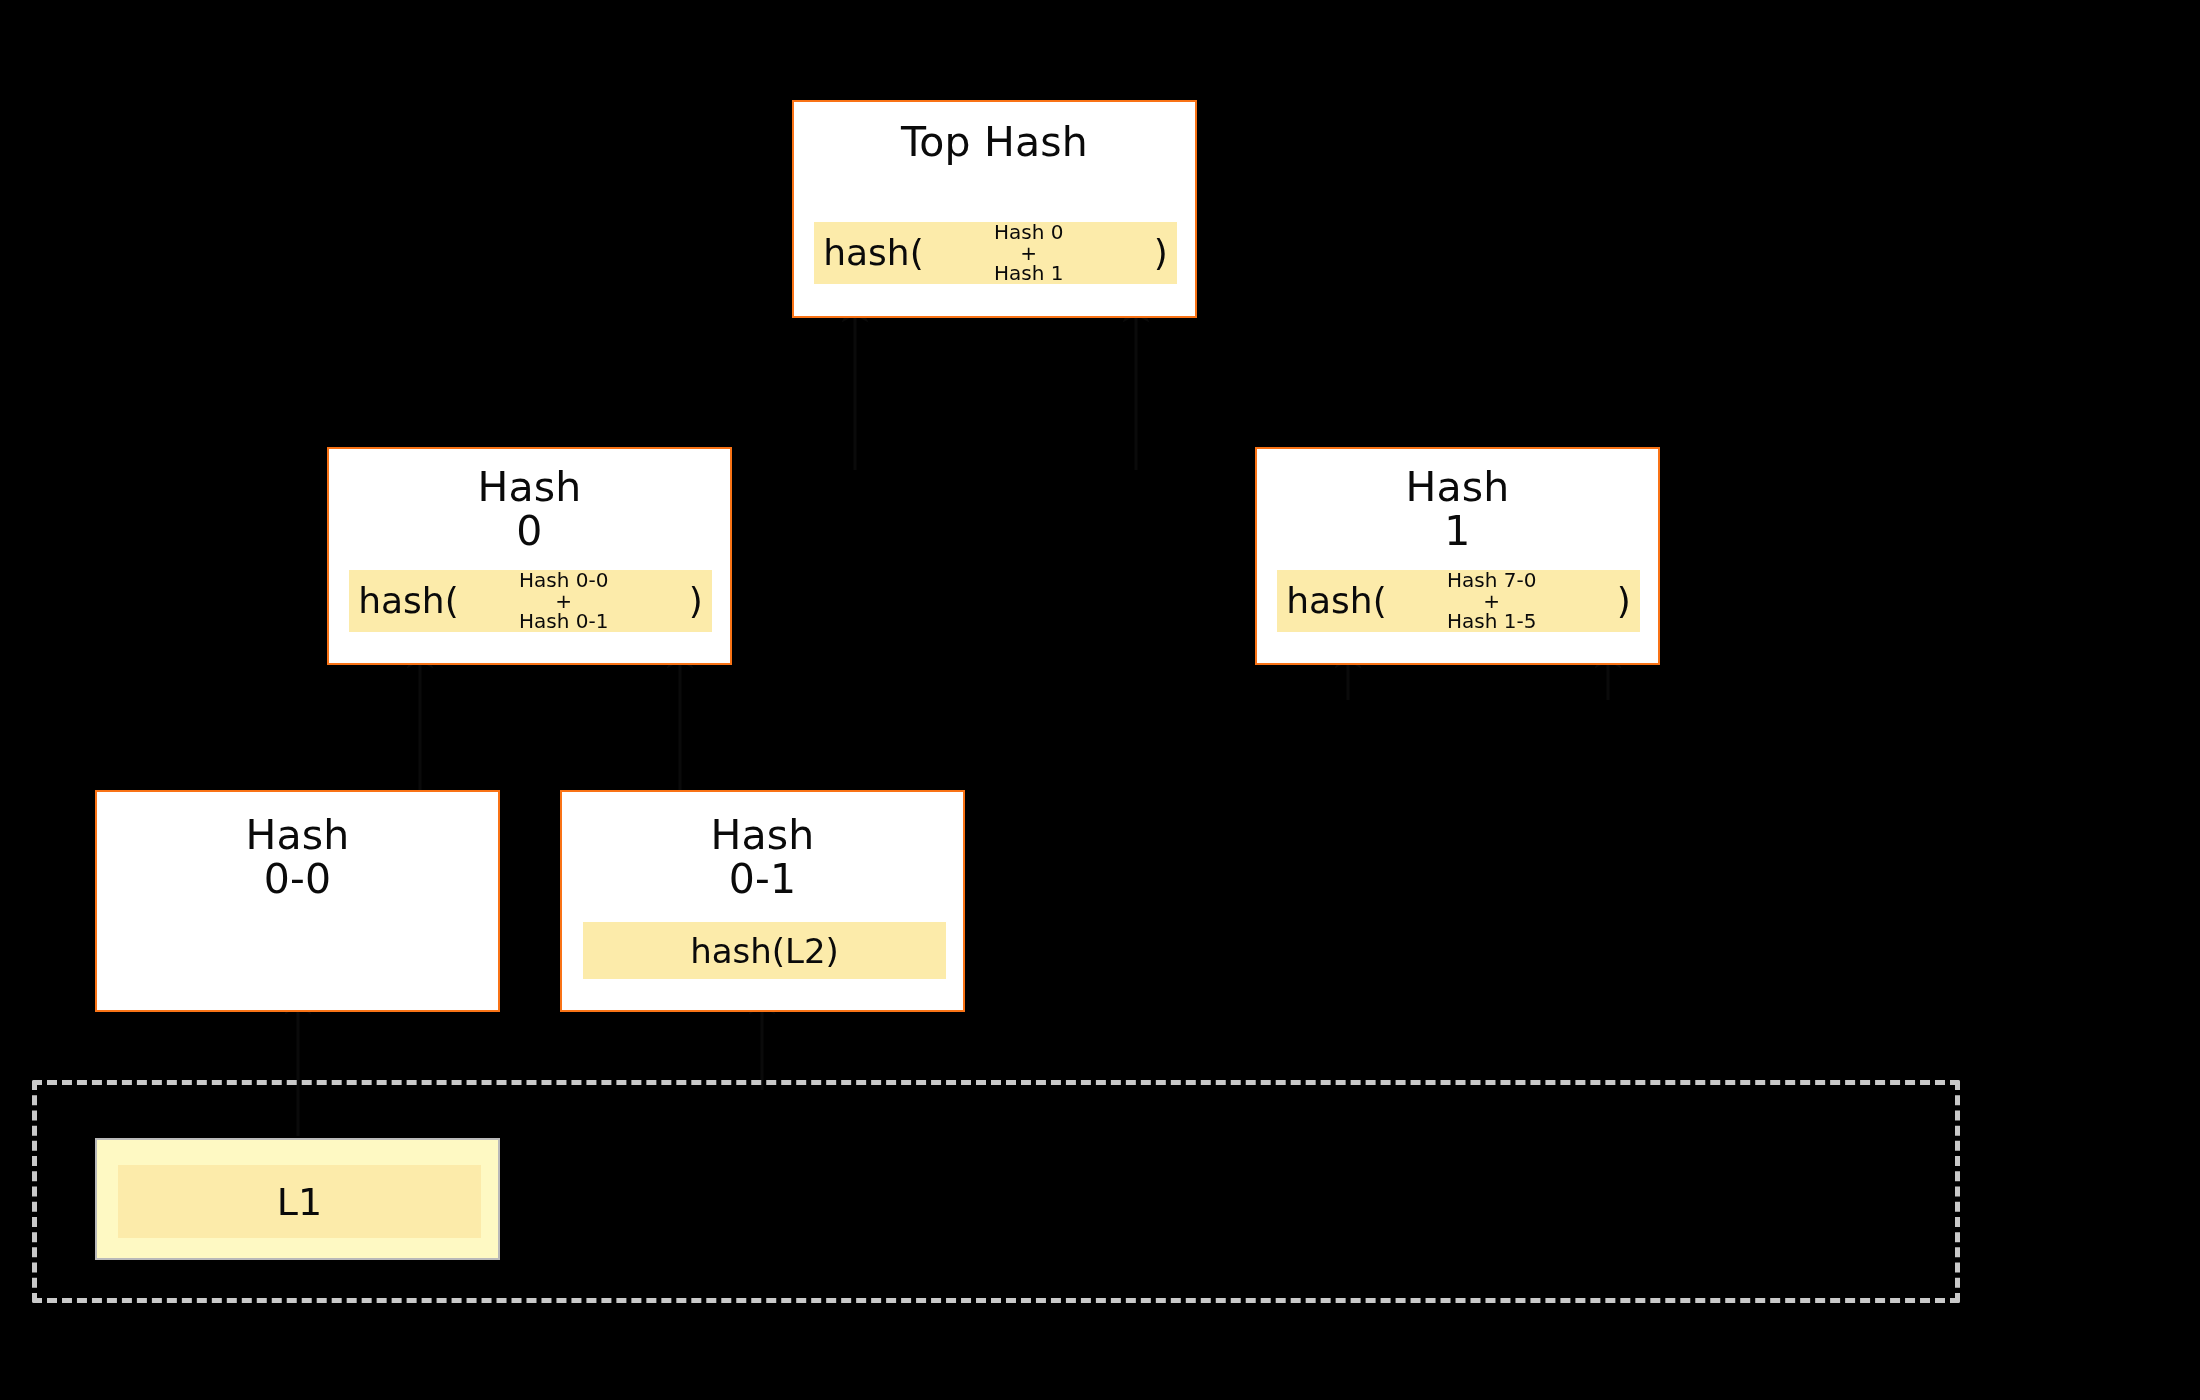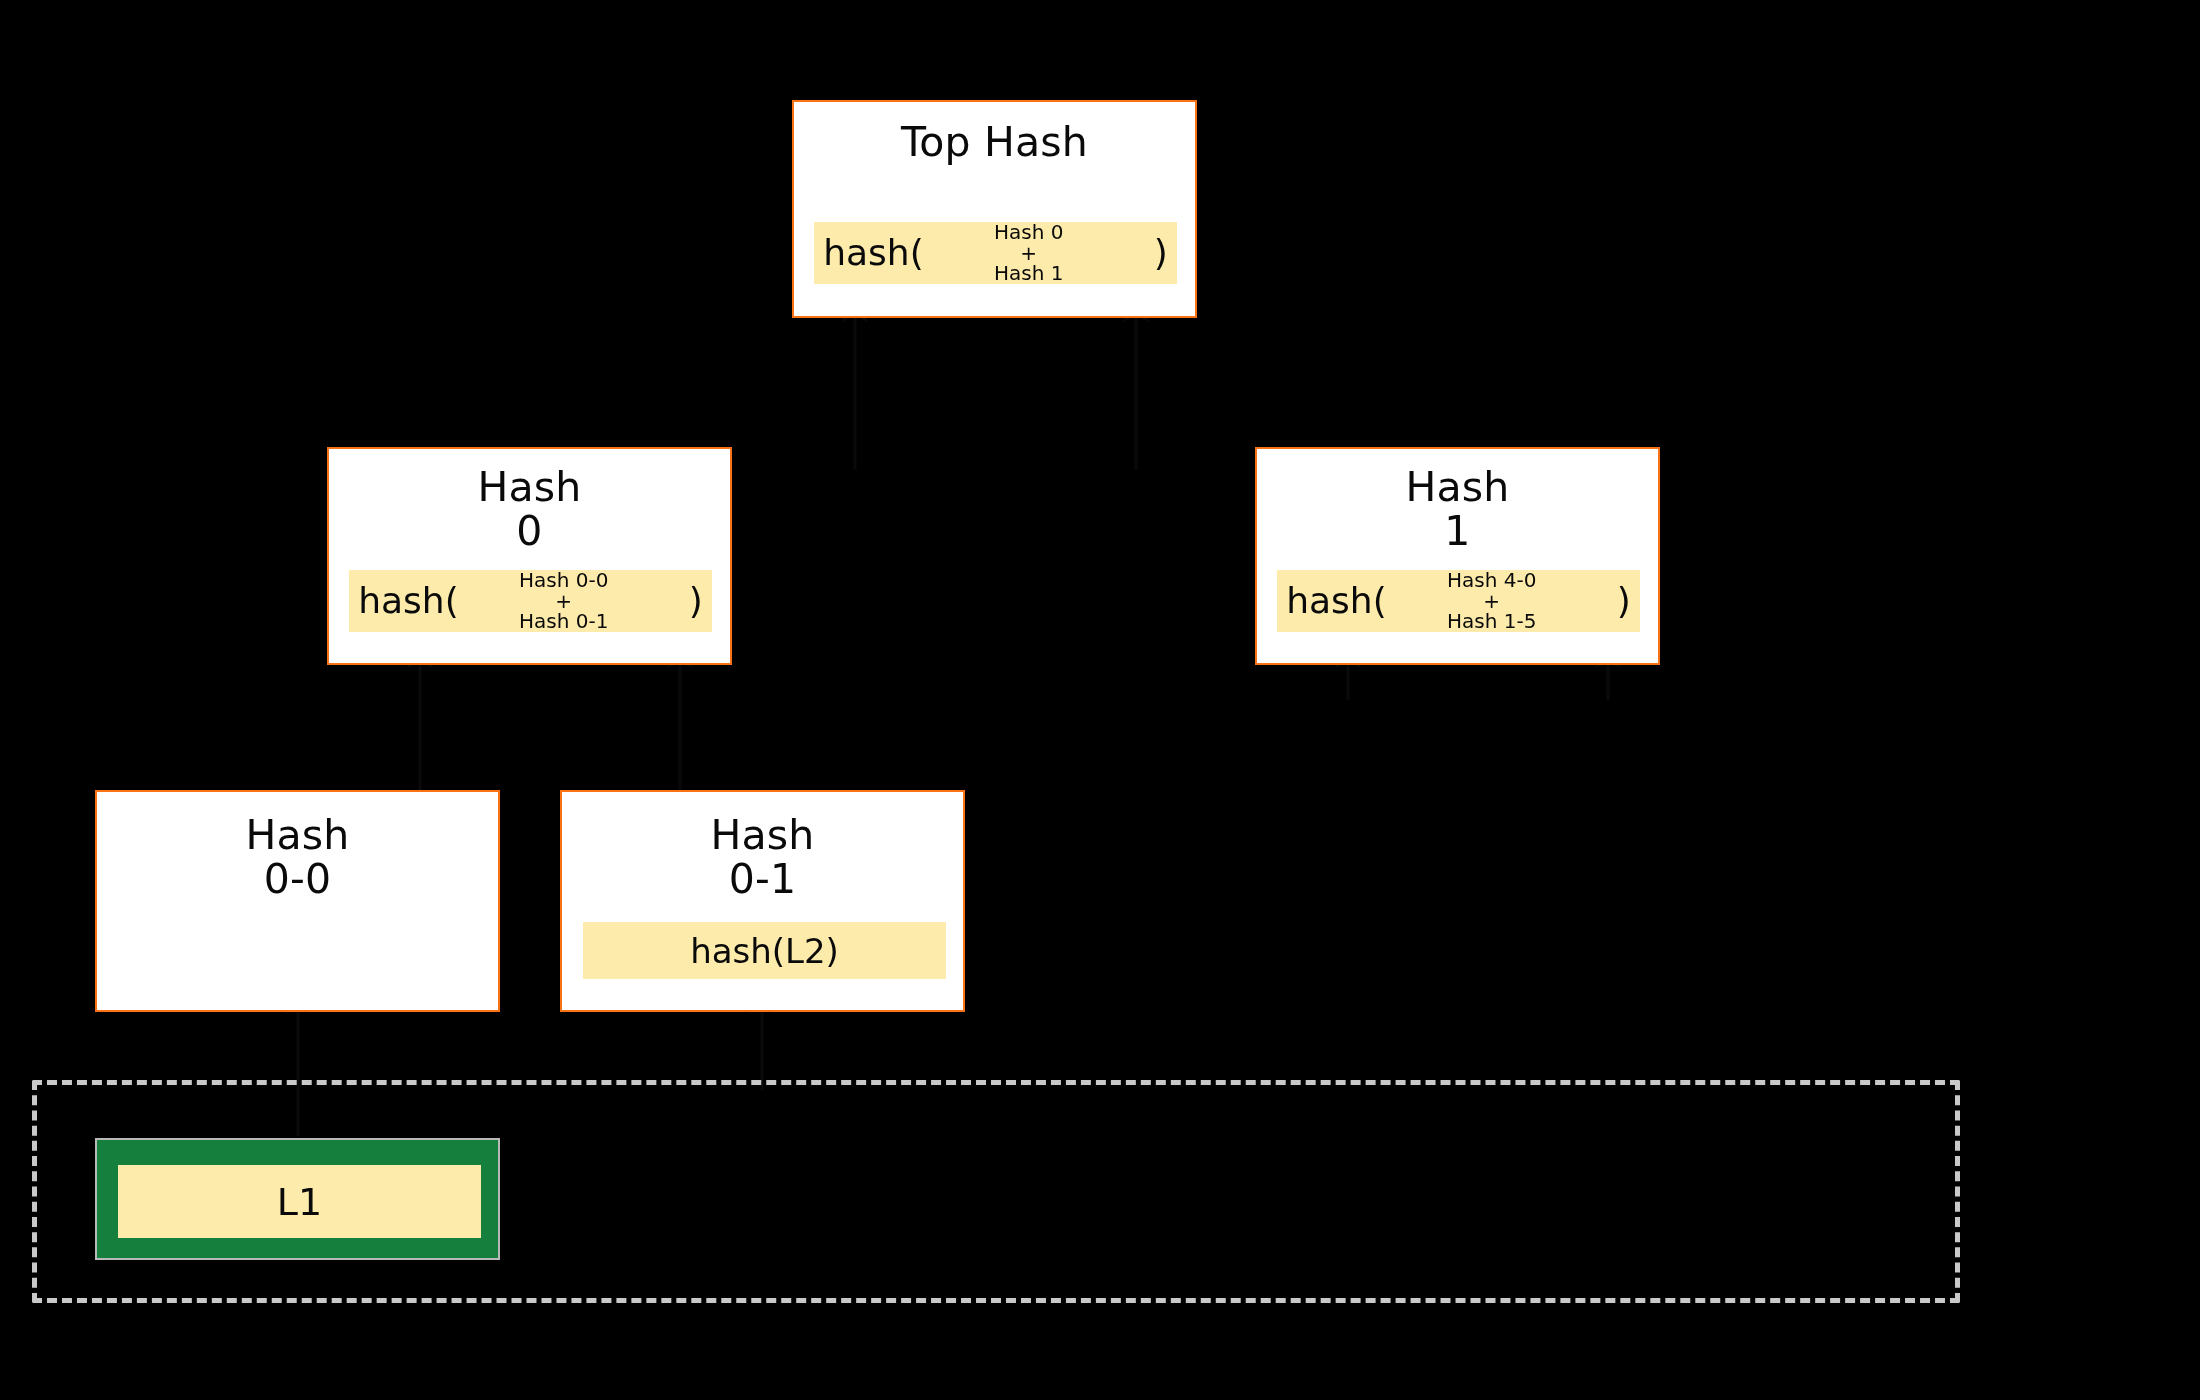--- a/index.html
+++ b/index.html
@@ -137,21 +137,21 @@
     border-radius: 2px;
   }
 
   
   #data-l1 {
     position: absolute;
     left: 95px;
     top: 1138px;
     width: 405px;
     height: 122px;
-    background: #15803d;
+    background: #fef9c3;
     border: 2px solid #b9b9b9;
     box-sizing: border-box;
   }
   #data-l1 .hl {
     position: absolute;
     left: 21px;
     top: 25px;
     width: 363px;
     height: 73px;
     font-size: 38px;
@@ -232,21 +232,21 @@
   </div>
 
   <div class="node lvl1" id="hash-1">
     <div class="node-title">Hash
 1</div>
     <div class="hl">
       <div class="expr">
         <span class="paren left">hash(</span>
         <span class="spacer-l"></span>
         <span class="operands">
-          <span>Hash 4-0</span>
+          <span>Hash 7-0</span>
           <span class="plus">+</span>
           <span>Hash 1-5</span>
         </span>
         <span class="spacer-r"></span>
         <span class="paren right">)</span>
       </div>
     </div>
   </div>
 
   <div class="node lvl2" id="hash-00">

